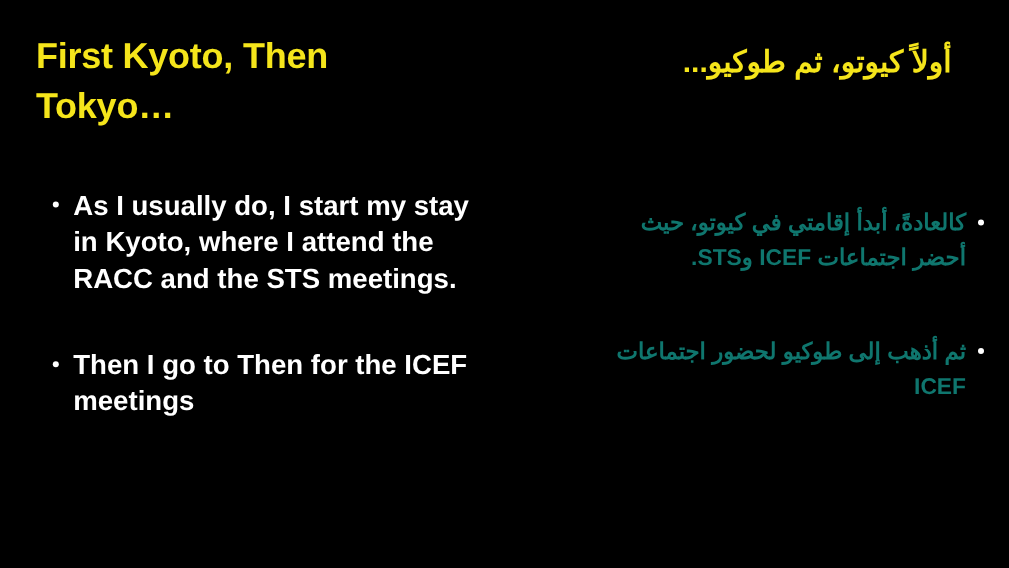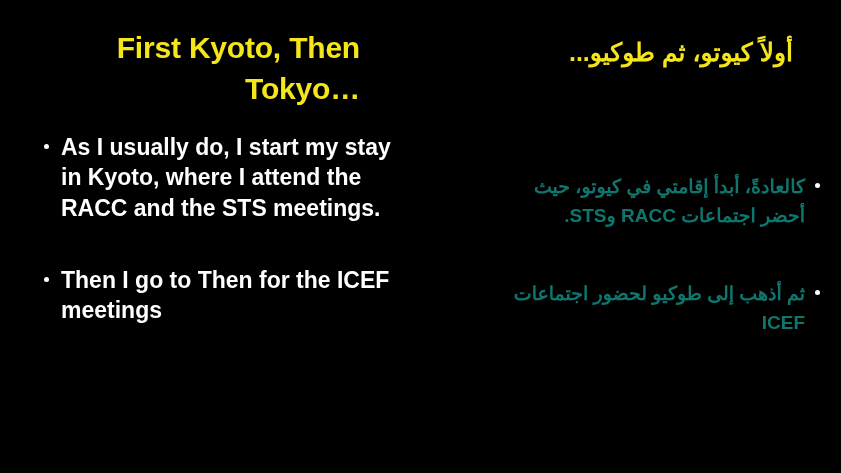--- a/index.html
+++ b/index.html
@@ -23,41 +23,41 @@
   .title-en {
     position: absolute;
     left: 30px;
     top: 28px;
     width: 330px;
     color: #F5E51B;
     font-size: 30px;
     font-weight: bold;
     line-height: 1.35;
     letter-spacing: -0.2px;
-    text-align: right;
+    text-align: left;
   }
   .title-ar {
     position: absolute;
     right: 48px;
     top: 36px;
     width: 360px;
     color: #F5E51B;
     font-size: 25px;
     font-weight: bold;
     line-height: 1.3;
     text-align: right;
     direction: rtl;
     unicode-bidi: isolate;
   }
 
   
   .col-en {
     position: absolute;
     left: 40px;
-    top: 132px;
+    top: 156px;
     width: 370px;
   }
   .col-ar {
     position: absolute;
     right: 18px;
     top: 172px;
     width: 395px;
     direction: rtl;
     unicode-bidi: isolate;
   }
@@ -138,21 +138,21 @@
       <span>Then I go to Then for the ICEF meetings</span>
     </div>
 
   </div>
 
   <div class="col-ar">
 
     <div class="bullet-ar">
       <span class="dot"></span>
       <span class="ar-line">كالعادةً، أبدأ إقامتي في كيوتو، حيث</span>
-      <span class="ar-line ar-line-2">أحضر اجتماعات RACC وSTS.</span>
+      <span class="ar-line ar-line-2">أحضر اجتماعات ICEF وSTS.</span>
     </div>
 
     <div class="bullet-ar">
       <span class="dot"></span>
       <span class="ar-line">ثم أذهب إلى طوكيو لحضور اجتماعات</span>
       <span class="ar-line ar-line-2">ICEF</span>
     </div>
 
   </div>
 

